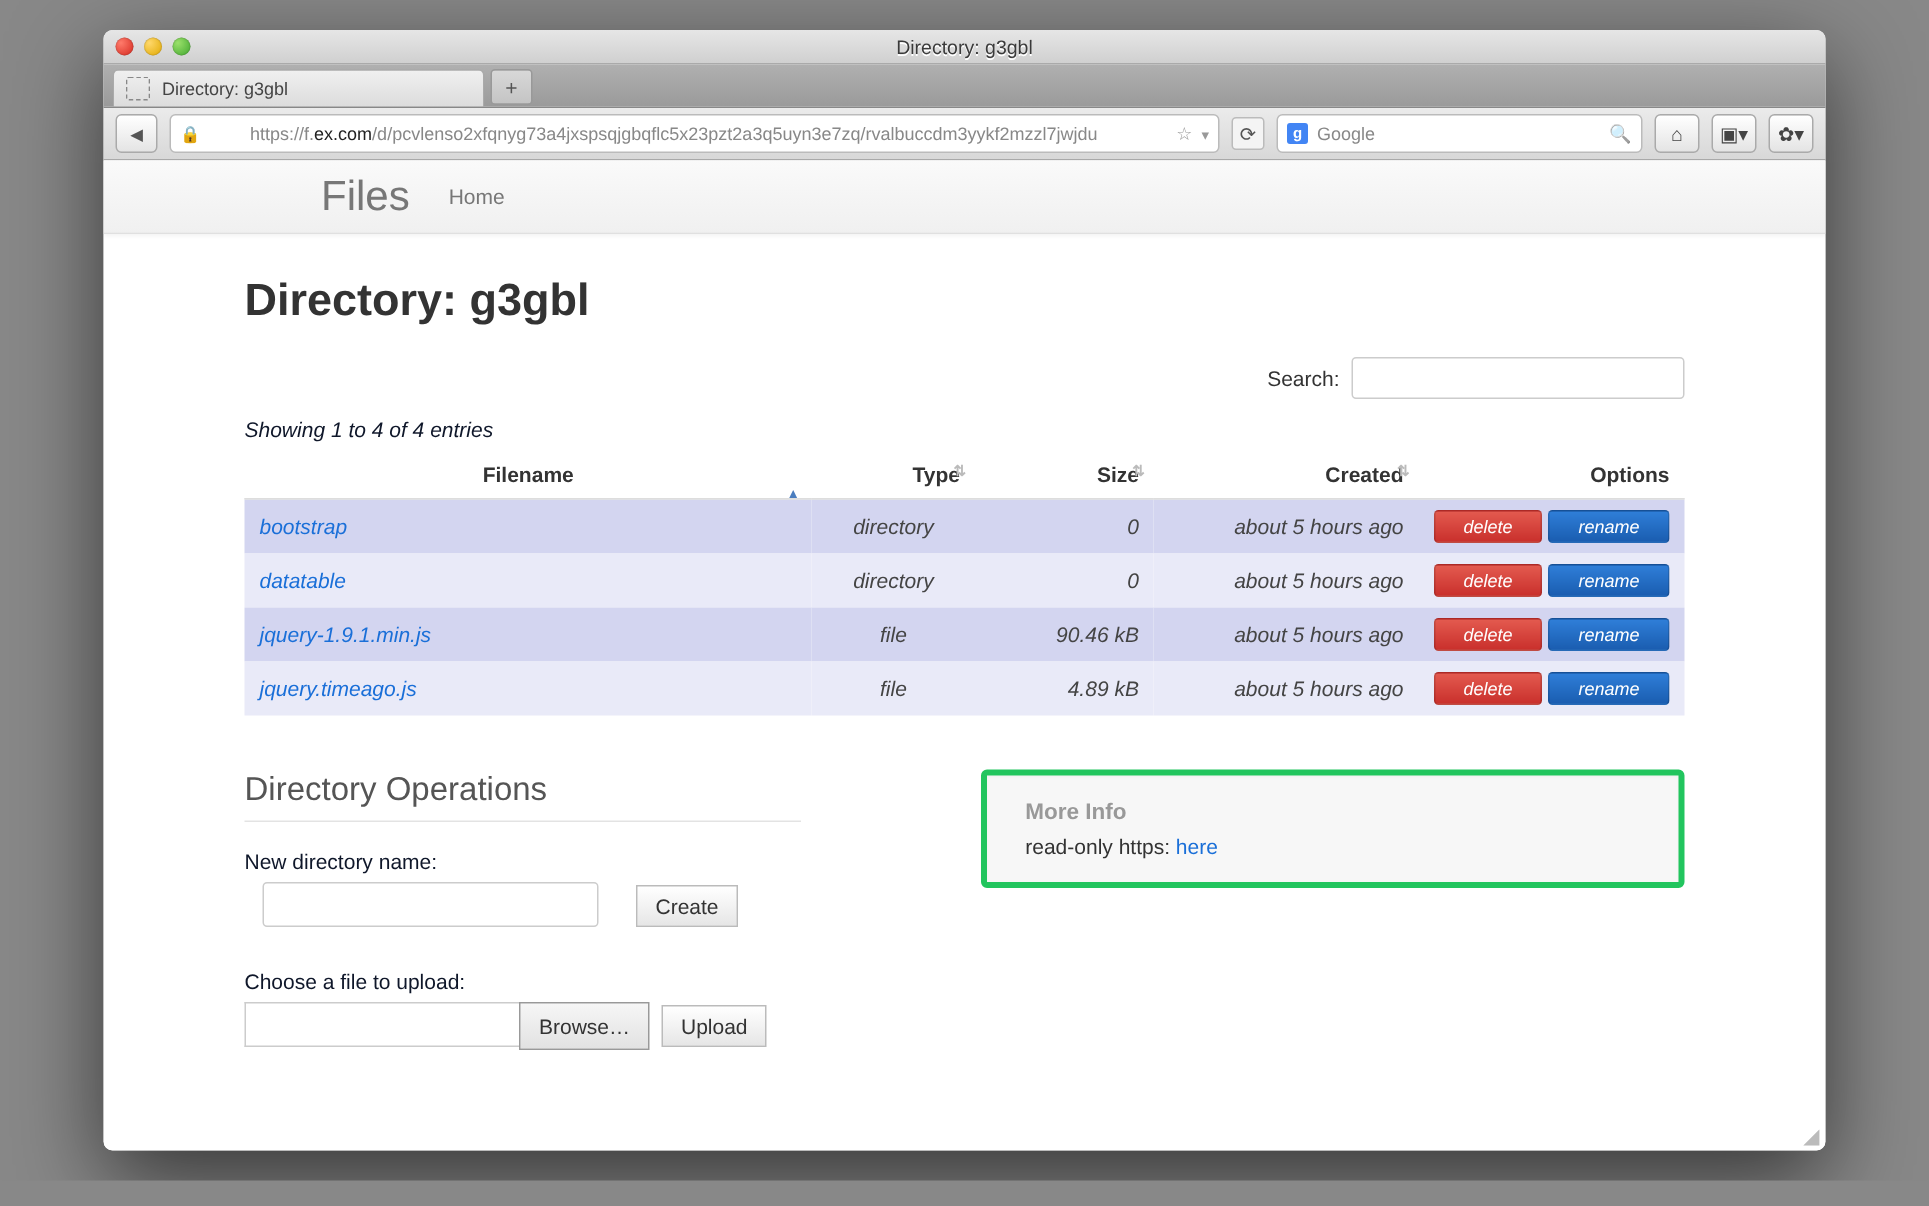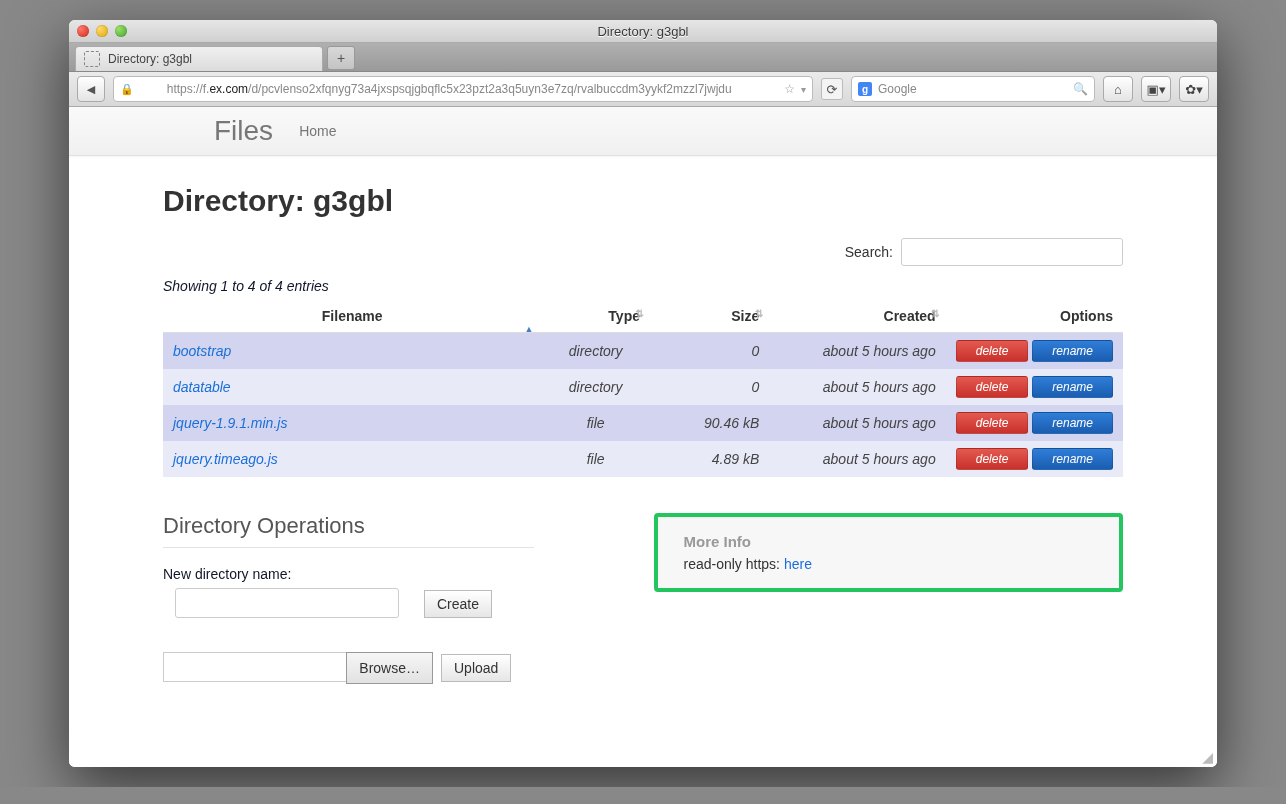--- a/index.html
+++ b/index.html
@@ -205,20 +205,21 @@
           <h3>Directory Operations</h3>
 
           <label>New directory name:</label>
           <div style="display:flex;align-items:flex-end;gap:19px;margin-left:12px;">
             <input type="text" style="">
             <button class="btn-default">Create</button>
           </div>
 
           <div class="spacer"></div>
 
+          <label>Choose a file to upload:</label>
           <div class="file-row">
             <div class="file-input-fake">
               <div class="path"></div>
               <div class="browse">Browse…</div>
             </div>
             <button class="btn-default">Upload</button>
           </div>
         </div>
 
         <div class="more-info">

